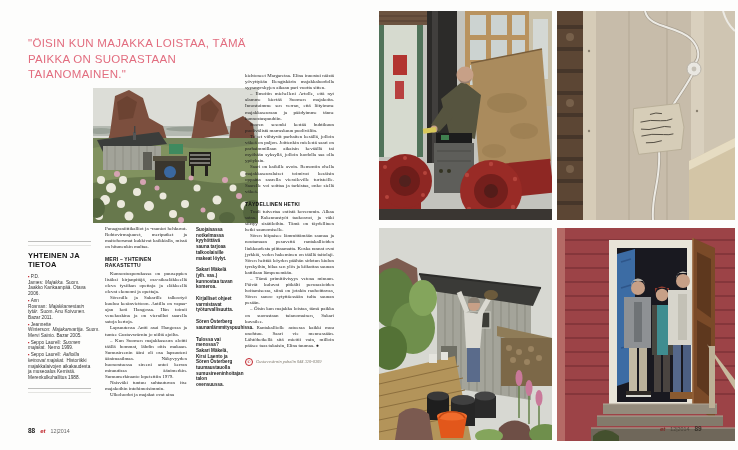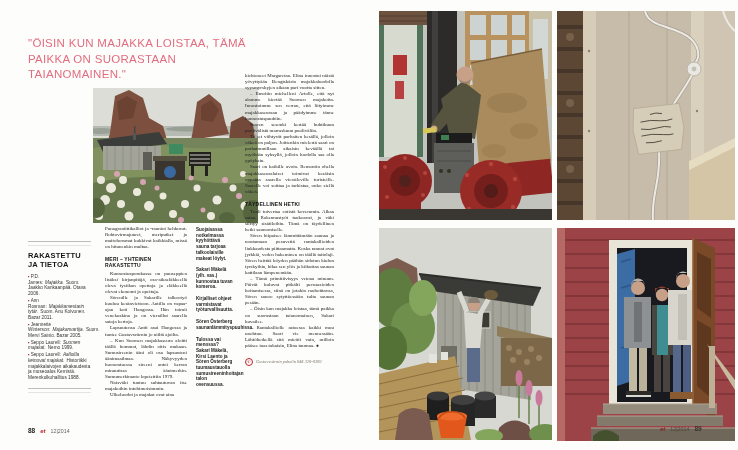--- a/index.html
+++ b/index.html
@@ -131,21 +131,21 @@
       <g fill="#55663f">
         <ellipse cx="4" cy="120" rx="8" ry="10"></ellipse>
           <ellipse cx="160" cy="124" rx="10" ry="12"></ellipse>
         <ellipse cx="134" cy="130" rx="8" ry="6"></ellipse>
       </g>
     </svg>
   </div>
 
   <aside class="sidebar">
     <div class="rule"></div>
-    <h3>RAKASTETTU JA TIETOA</h3>
+    <h3>YHTEINEN JA TIETOA</h3>
     <div class="book">
       <span class="bullet">▪</span><span>P.D. James:</span><em>Majakka.</em><span>Suom. Jaakko Kankaanpää. Otava 2006.</span>
     </div>
     <div class="book">
       <span class="bullet">▪</span><span>Ann Rosman:</span><em>Majakkamestarin tytär.</em><span>Suom. Anu Koivunen. Bazar 2011.</span>
     </div>
     <div class="book">
       <span class="bullet">▪</span><span>Jeannette Winterson:</span><em>Majakanvartija.</em><span>Suom. Mervi Sainio. Bazar 2005.</span>
     </div>
     <div class="book">

